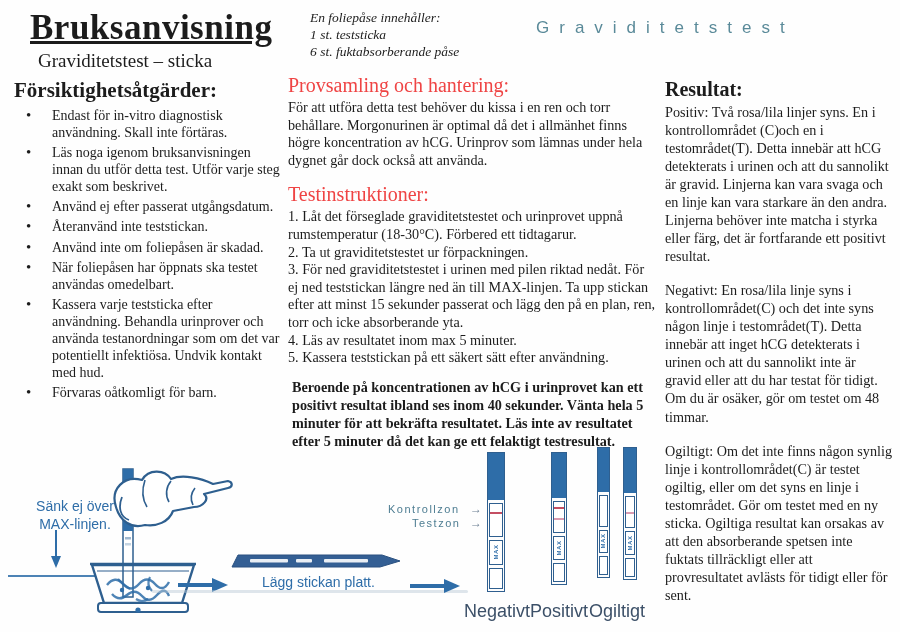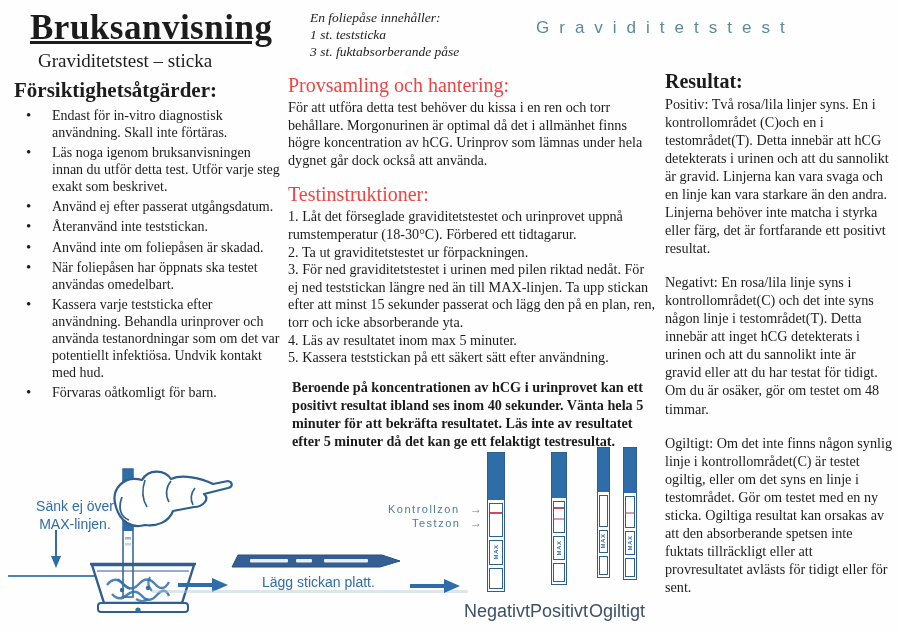--- a/index.html
+++ b/index.html
@@ -19,21 +19,21 @@
   
   #pouch-note{position:absolute;left:310px;top:10px;font-style:italic;font-size:13.5px;line-height:1.25;}
   #brand{position:absolute;left:536px;top:18px;font-family:"Liberation Sans",sans-serif;
          font-size:17px;color:#5a8a99;letter-spacing:10px;white-space:nowrap;}
   #col-mid{position:absolute;left:288px;top:74px;width:368px;}
   .sec-head{font-size:20px;font-weight:normal;margin:0 0 2px 0;color:#ef4444;}
   .body-text{font-size:14.2px;line-height:1.24;margin:0 0 14px 0;}
   .instr-line{font-size:14.2px;line-height:1.24;margin:0;}
   .timing-note{font-size:14.2px;font-weight:bold;line-height:1.26;margin:12px 0 0 4px;}
   
-  #col-right{position:absolute;left:665px;top:68px;width:228px;}
+  #col-right{position:absolute;left:665px;top:76px;width:228px;}
   #col-right .sec-head-bold{font-size:20px;margin-bottom:2px;}
   #col-right p{font-size:14.2px;line-height:1.27;margin:0 0 16px 0;}
   
   .blue-label{position:absolute;font-family:"Liberation Sans",sans-serif;color:#2e6da8;font-size:14px;line-height:1.25;}
   .zone-label{position:absolute;font-family:"Liberation Sans",sans-serif;color:#4e7d92;font-size:11px;letter-spacing:1.5px;white-space:nowrap;}
   .zone-arrow{position:absolute;font-family:"Liberation Sans",sans-serif;color:#6b7f93;font-size:12px;}
   .stick-label{position:absolute;width:64px;text-align:center;font-family:"Liberation Sans",sans-serif;
                font-size:18px;color:#3c5068;}
   .pointer-line{position:absolute;height:2px;background:#2e6da8;opacity:.85;}
   .surface-line{position:absolute;height:3px;background:#b9c7d4;opacity:.45;border-radius:2px;}
@@ -66,21 +66,21 @@
       <li>Använd inte om foliepåsen är skadad.</li>
       <li>När foliepåsen har öppnats ska testet användas omedelbart.</li>
       <li>Kassera varje teststicka efter användning. Behandla urinprover och använda testanordningar som om det var potentiellt infektiösa. Undvik kontakt med hud.</li>
       <li>Förvaras oåtkomligt för barn.</li>
     </ul>
   </div>
 
   <div id="pouch-note">
     <div>En foliepåse innehåller:</div>
     <div>1 st. teststicka</div>
-    <div>3 st. fuktabsorberande påse</div>
+    <div>6 st. fuktabsorberande påse</div>
   </div>
 
   <div id="brand">Graviditetstest</div>
 
   <div id="col-mid">
     <h2 class="sec-head">Provsamling och hantering:</h2>
     <p class="body-text">För att utföra detta test behöver du kissa i en ren och torr behållare.  Morgonurinen är optimal då det i allmänhet finns högre koncentration av hCG. Urinprov som lämnas under hela dygnet går dock också att använda.</p>
     <h2 class="sec-head" style="margin-top:10px;">Testinstruktioner:</h2>
     <p class="instr-line">1. Låt det förseglade graviditetstestet och urinprovet uppnå rumstemperatur (18-30°C). Förbered ett tidtagarur.</p>
     <p class="instr-line">2. Ta ut graviditetstestet ur förpackningen.</p>

